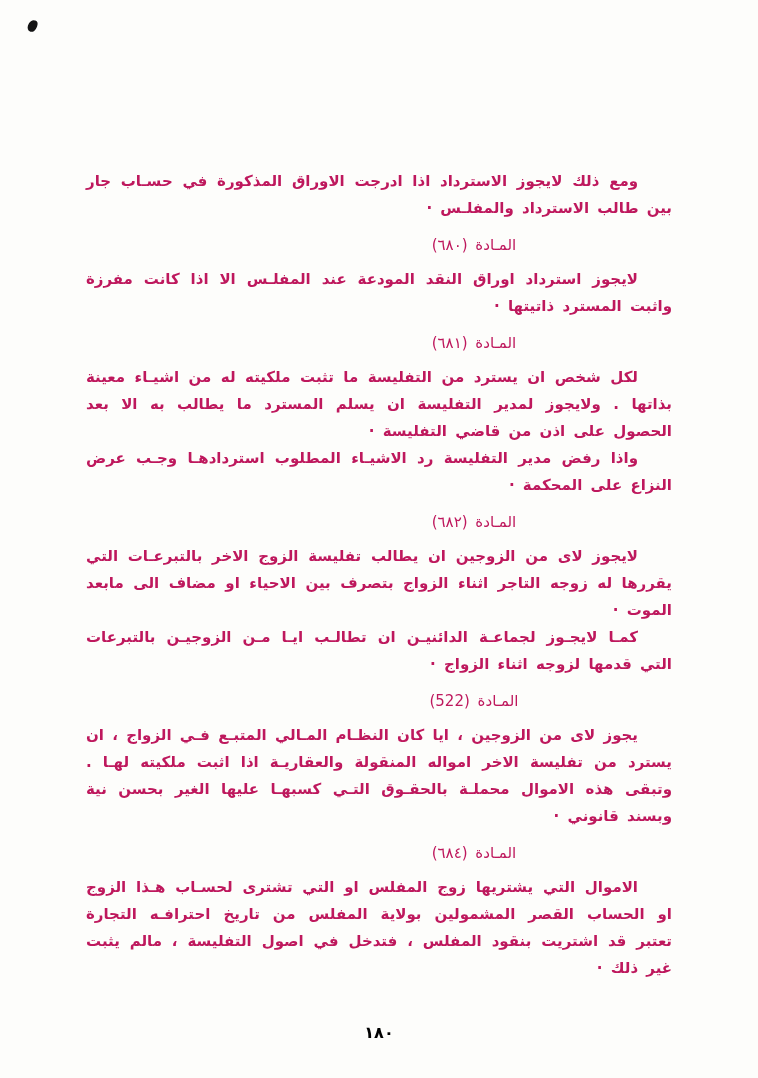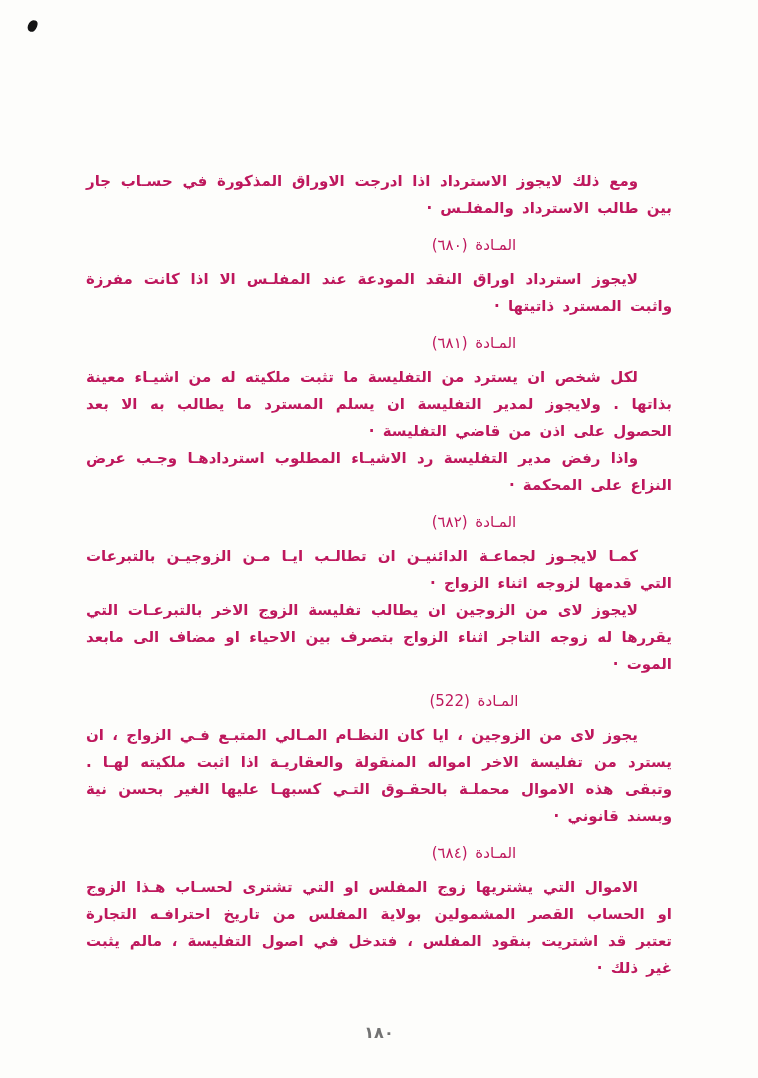--- a/index.html
+++ b/index.html
@@ -54,21 +54,21 @@
   .paragraph {
     margin: 0;
     text-indent: 34px;
   }
   .page-number {
     position: absolute;
     bottom: 36px;
     left: 0;
     right: 0;
     text-align: center;
-    color: #737373;
+    color: #000000;
     font-weight: bold;
     font-size: 16px;
     letter-spacing: 2px;
   }
 </style>
 </head>
 <body>
 
 <div class="page">
   <div class="ink-speck"></div>
@@ -80,22 +80,22 @@
         <h2 class="article-heading">المـادة (٦٨٠)</h2>
         <p class="paragraph">لايجوز استرداد اوراق النقد المودعة عند المفلـس الا اذا كانت مفرزة واثبت المسترد ذاتيتها ·</p>
       </section>
       <section class="doc-section">
         <h2 class="article-heading">المـادة (٦٨١)</h2>
         <p class="paragraph">لكل شخص ان يسترد من التفليسة ما تثبت ملكيته له من اشيـاء معينة بذاتها . ولايجوز لمدير التفليسة ان يسلم المسترد ما يطالب به الا بعد الحصول على اذن من قاضي التفليسة ·</p>
         <p class="paragraph">واذا رفض مدير التفليسة رد الاشيـاء المطلوب استردادهـا وجـب عرض النزاع على المحكمة ·</p>
       </section>
       <section class="doc-section">
         <h2 class="article-heading">المـادة (٦٨٢)</h2>
+        <p class="paragraph">لايجوز لاى من الزوجين ان يطالب تفليسة الزوج الاخر بالتبرعـات التي يقررها له زوجه التاجر اثناء الزواج بتصرف بين الاحياء او مضاف الى مابعد الموت ·</p>
         <p class="paragraph">كمـا لايجـوز لجماعـة الدائنيـن ان تطالـب ايـا مـن الزوجيـن بالتبرعات التي قدمها لزوجه اثناء الزواج ·</p>
-        <p class="paragraph">لايجوز لاى من الزوجين ان يطالب تفليسة الزوج الاخر بالتبرعـات التي يقررها له زوجه التاجر اثناء الزواج بتصرف بين الاحياء او مضاف الى مابعد الموت ·</p>
       </section>
       <section class="doc-section">
         <h2 class="article-heading">المـادة (522)</h2>
         <p class="paragraph">يجوز لاى من الزوجين ، ايا كان النظـام المـالي المتبـع فـي الزواج ، ان يسترد من تفليسة الاخر امواله المنقولة والعقاريـة اذا اثبت ملكيته لهـا . وتبقى هذه الاموال محملـة بالحقـوق التـي كسبهـا عليها الغير بحسن نية وبسند قانوني ·</p>
       </section>
       <section class="doc-section">
         <h2 class="article-heading">المـادة (٦٨٤)</h2>
         <p class="paragraph">الاموال التي يشتريها زوج المفلس او التي تشترى لحسـاب هـذا الزوج او الحساب القصر المشمولين بولاية المفلس من تاريخ احترافـه التجارة تعتبر قد اشتريت بنقود المفلس ، فتدخل في اصول التفليسة ، مالم يثبت غير ذلك ·</p>
       </section>
     </main>

